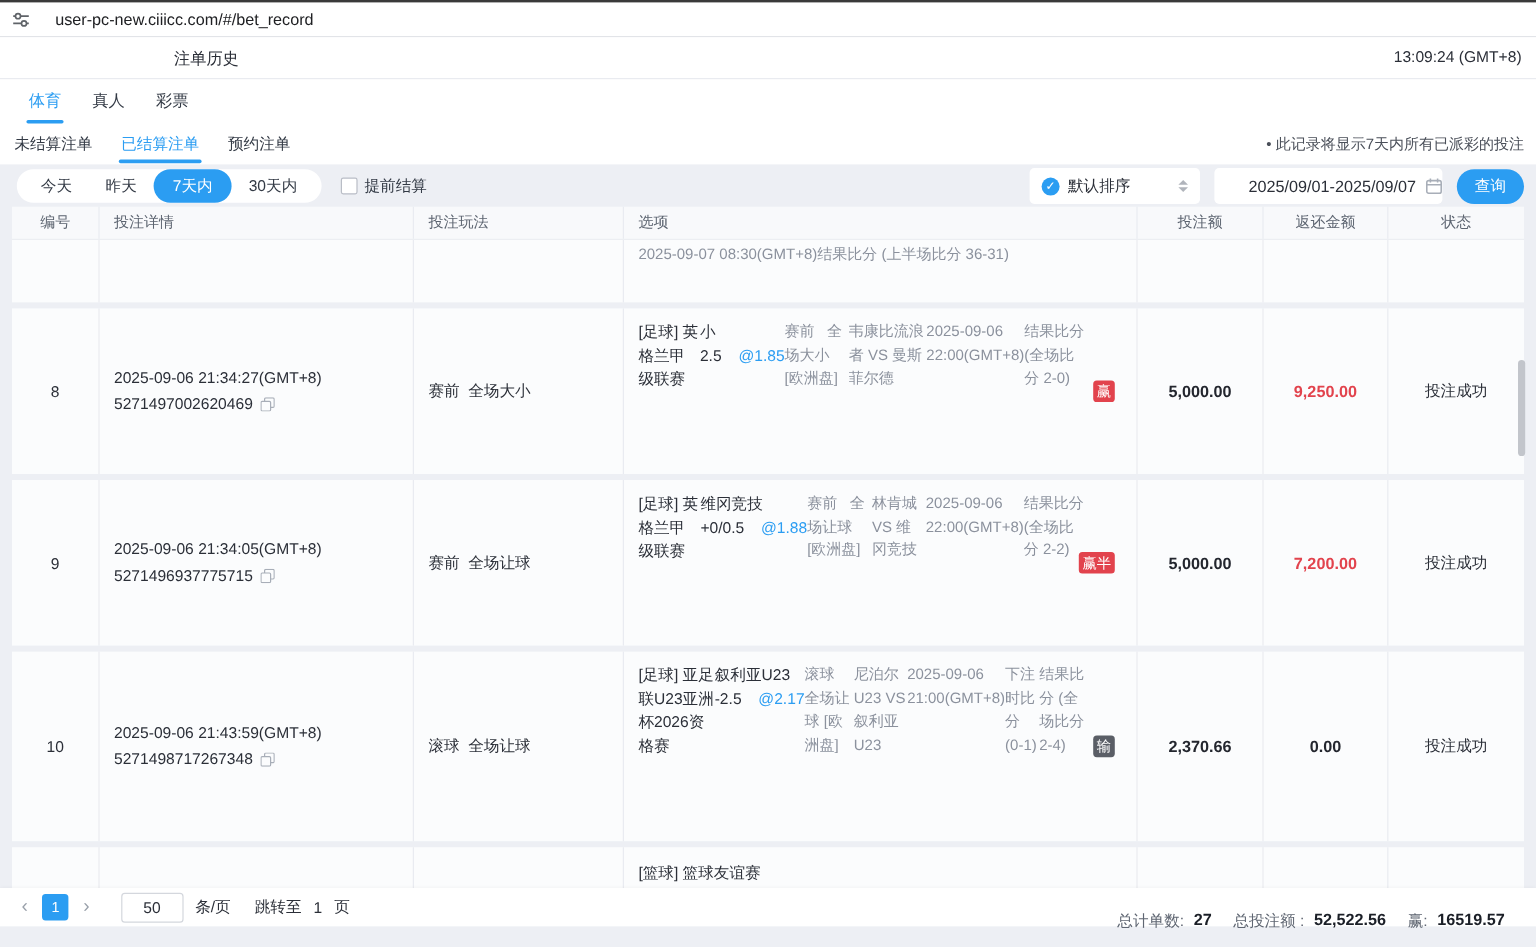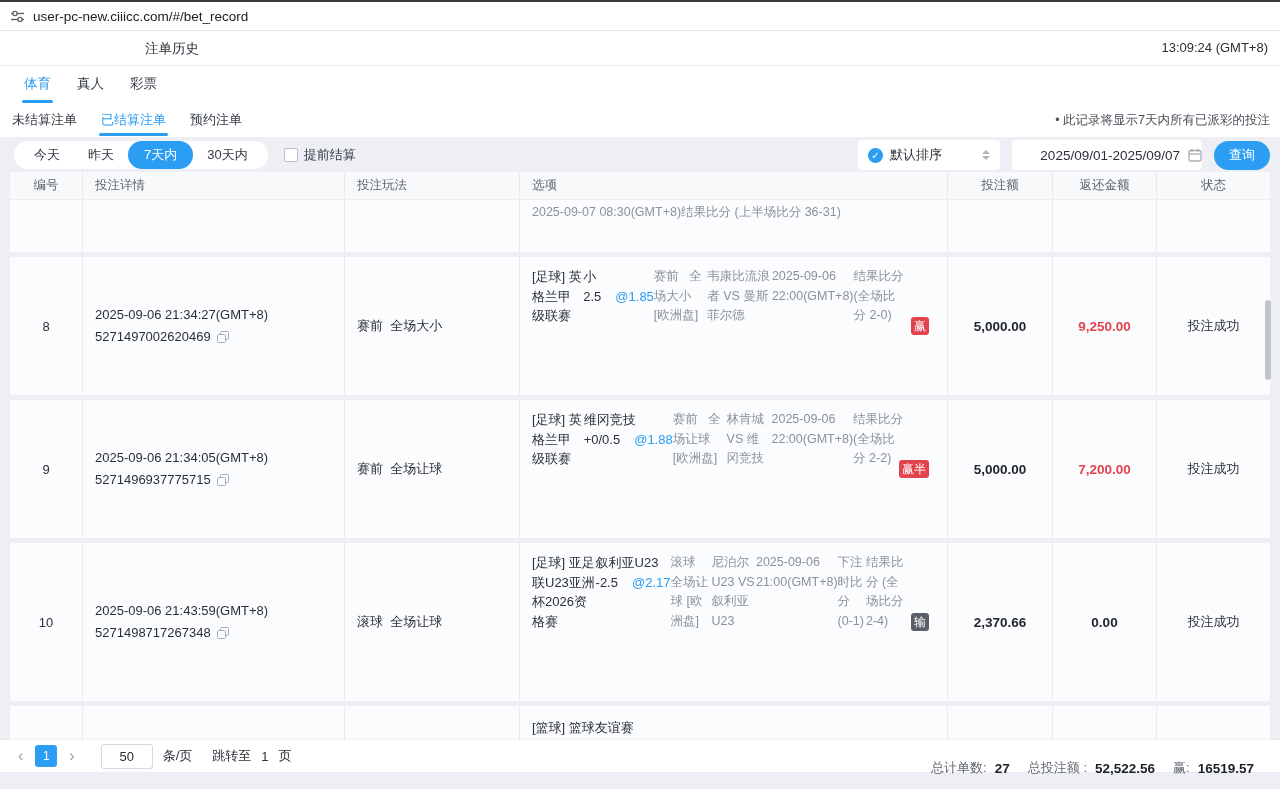--- a/index.html
+++ b/index.html
@@ -2,21 +2,21 @@
 <html><head>
 <meta charset="utf-8">
 <style>
   * { margin:0; padding:0; box-sizing:border-box; }
   html,body { width:1280px; height:789px; }
   body { font-family:"Liberation Sans","DejaVu Sans",sans-serif; background:#edeff4; color:#2b2f38; }
   .page { position:relative; width:1280px; height:789px; overflow:hidden; background:#edeff4; }
 
   
   .browser-bar { position:absolute; top:0; left:0; width:100%; height:31px; background:#fff;
-    border-top:2px solid #3a3a3a; border-bottom:1px solid #e2e4e8; display:flex; align-items:center; padding:0 10px; gap:8px; }
+    border-top:2px solid #3a3a3a; border-bottom:1px solid #e2e4e8; display:flex; align-items:center; padding:0 10px; gap:21px; }
   .browser-bar .url { font-size:13.5px; color:#202124; }
   .tune-icon { display:flex; align-items:center; }
 
   
   .panel-top { position:absolute; top:31px; left:0; width:100%; height:106px; background:#fff; }
   .title-row { height:35px; border-bottom:1px solid #e9ebf0; position:relative; }
   .page-title { position:absolute; left:145px; top:9px; font-size:13.5px; color:#2b2f38; }
   .clock { position:absolute; right:12px; top:9px; font-size:13px; color:#2b2f38; }
   .tabs-row { height:36px; display:flex; align-items:center; gap:22px; padding-left:22px; }
   .tab { font-size:13.5px; color:#333a45; position:relative; padding:12px 2px; cursor:pointer; }
@@ -80,21 +80,21 @@
   .scroll-thumb { position:absolute; left:1265px; top:300px; width:6px; height:80px; border-radius:3px; background:#c2c5cb; }
 
   
   .footer { position:absolute; top:740px; left:0; width:100%; height:32px; background:#fff; display:flex; align-items:center; box-shadow:0 -1px 3px rgba(0,0,0,0.04); }
   .pager { display:flex; align-items:center; gap:10px; padding-left:16px; }
   .pg-arrow { color:#99a0aa; font-size:16px; cursor:pointer; padding:0 2px; }
   .pg-current { width:22px; height:22px; background:#2b9df2; color:#fff; font-size:12px; border-radius:3px; display:flex; align-items:center; justify-content:center; cursor:pointer; }
   .pg-size-input { width:52px; height:25px; border:1px solid #d4d7dd; border-radius:3px; text-align:center; font-size:13px; color:#2b2f38; margin-left:14px; font-family:inherit; }
   .pg-text { font-size:13px; color:#2b2f38; }
   .pg-jump { margin-left:10px; }
-  .summary { margin-left:auto; display:flex; align-items:center; gap:8px; padding-right:26px;margin-top:24px; }
+  .summary { margin-left:auto; display:flex; align-items:flex-start; gap:8px; padding-right:26px;margin-top:24px; }
   .sum-label { font-size:13px; color:#5f6672; }
   .sum-val { font-size:13.5px; font-weight:700; color:#1b1f27; margin-right:10px; }
   svg { display:block; }
 </style>
 </head>
 <body>
 
 <div class="page">
 
   <div class="browser-bar">

